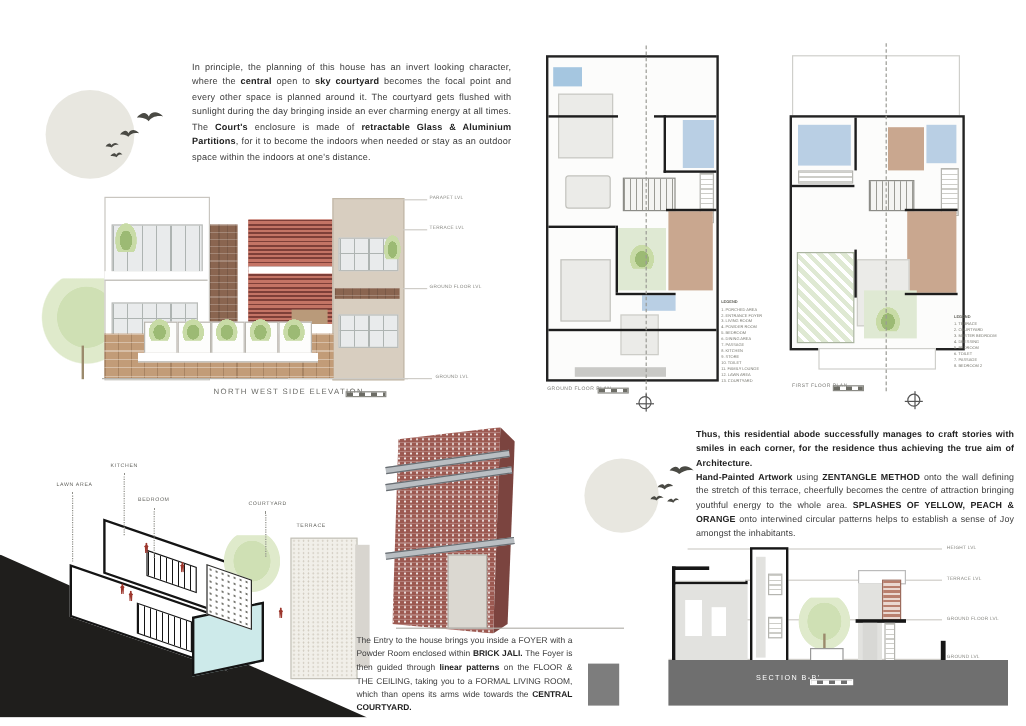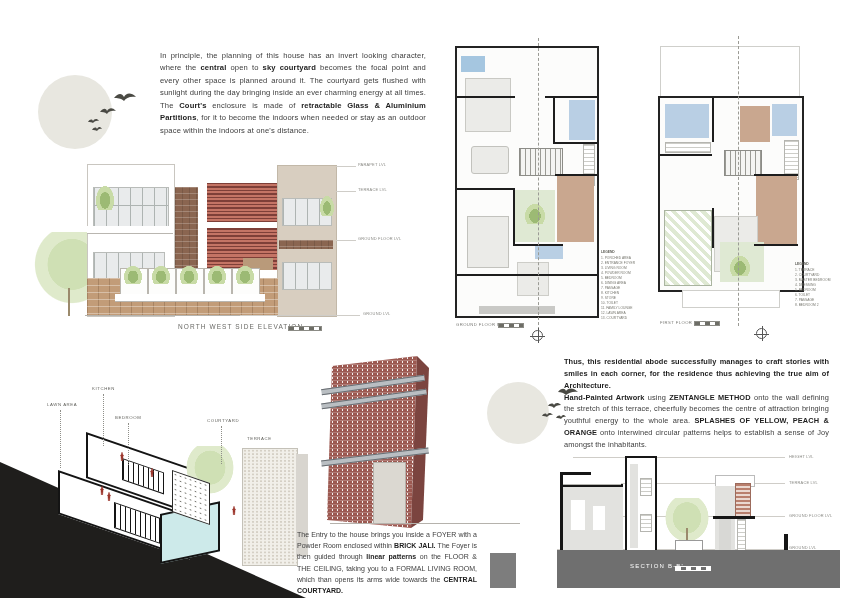--- a/index.html
+++ b/index.html
@@ -4,21 +4,21 @@
 <style>
   html,body{margin:0;padding:0;background:#fff;}
   .board{position:relative;width:855px;height:605px;background:#ffffff;outline:1px solid #e4e4e2;
          font-family:"Liberation Sans",sans-serif;color:#3a3a3a;overflow:hidden;}
   .abs{position:absolute;}
 
   
   .para{position:absolute;text-align:justify;color:#3c3c3c;}
   .para b{color:#1e1e1e;}
   #intro-text{left:160px;top:50px;width:266px;font-size:7.6px;line-height:1.64;letter-spacing:.15px;}
-  #outro-text{left:564px;top:356px;width:265px;font-size:7.4px;line-height:1.6;letter-spacing:.1px;}
+  #outro-text{left:580px;top:356px;width:265px;font-size:7.4px;line-height:1.6;letter-spacing:.1px;}
   #entry-text{left:297px;top:529px;width:180px;font-size:7px;line-height:1.6;}
 
   
   .circle-motif{position:absolute;border-radius:50%;background:#e8e7e0;}
   #circle1{left:38px;top:75px;width:74px;height:74px;}
   #circle2{left:487px;top:382px;width:62px;height:62px;}
 
   
   .draw-title{position:absolute;font-size:6.5px;letter-spacing:1.1px;color:#6a6a66;white-space:nowrap;}
   .lvl-label{position:absolute;font-size:6px;transform:scale(.66);transform-origin:left center;

